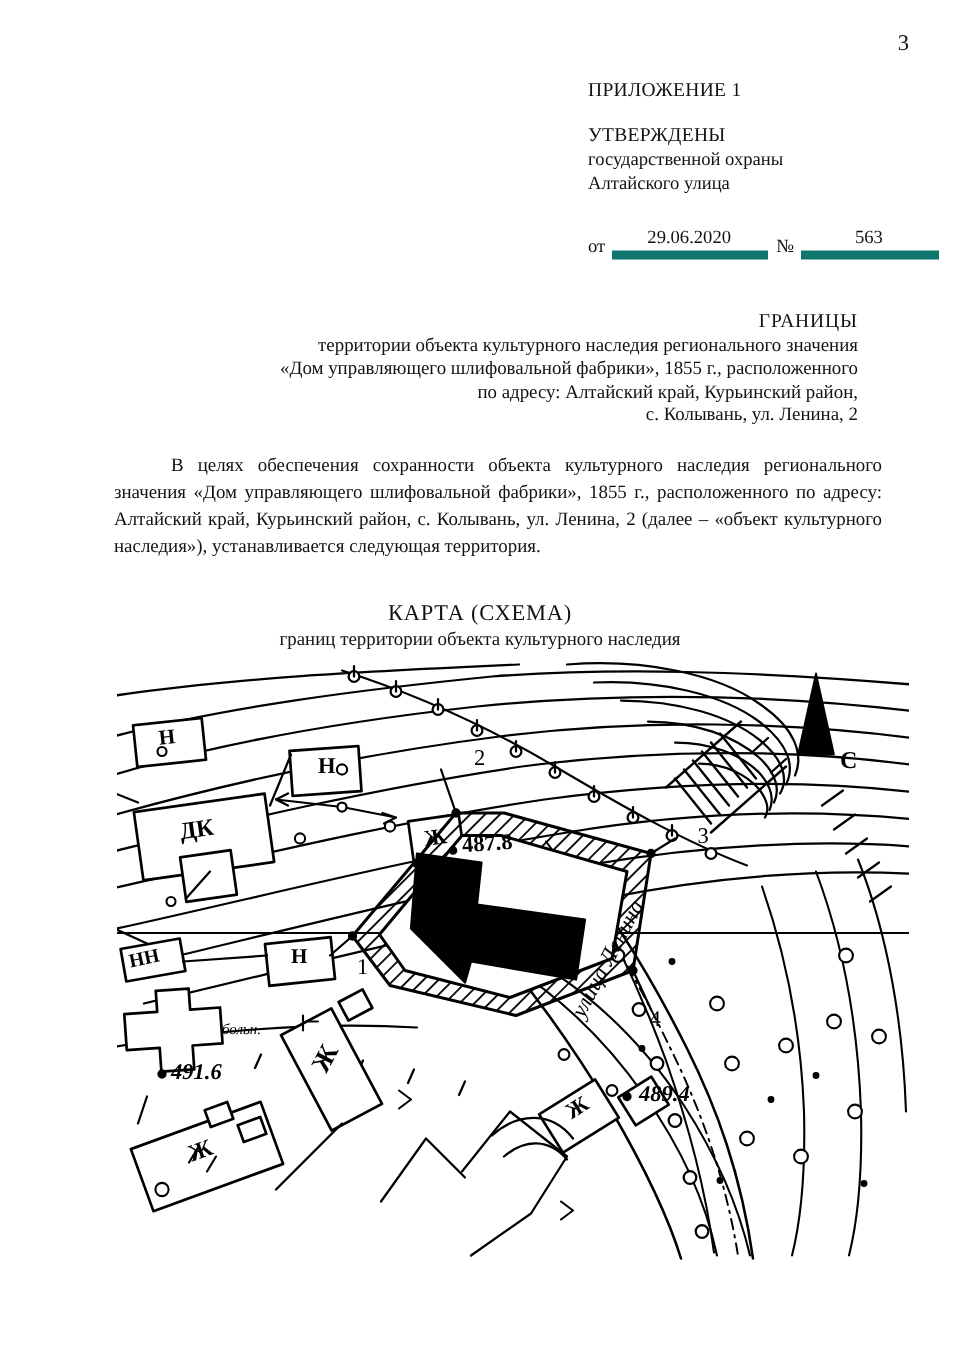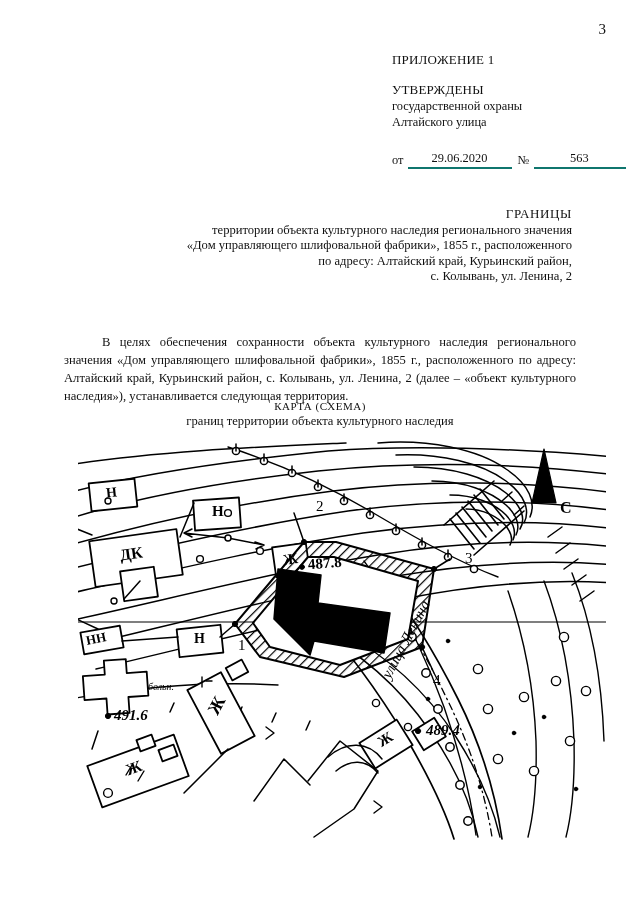--- a/index.html
+++ b/index.html
@@ -55,21 +55,21 @@
   }
   .approval-dateline {
     margin-top: 20px;
     display: flex;
     align-items: flex-end;
     white-space: nowrap;
     gap: 5px;
   }
   .dl-label { flex: 0 0 auto; }
   .dl-value {
-    border-bottom: 2px solid #0f766e;
+    border-bottom: 6px solid #0f766e;
     padding: 0 10px 0 8px;
     text-align: center;
   }
   .dl-value.date { min-width: 86px; }
   .dl-value.num  { min-width: 74px; }
 
   
   .doc-title-block {
     position: absolute;
     left: 68px;
@@ -81,43 +81,42 @@
   }
   .doc-title-main {
     font-size: 13px;
     letter-spacing: 0.6px;
     margin-bottom: 1px;
   }
 
   
   .body-paragraph {
     position: absolute;
-    left: 64px;
+    left: 76px;
     top: 302px;
     width: 512px;
     font-size: 12.6px;
     line-height: 1.42;
     text-align: justify;
     text-indent: 38px;
     hyphens: none;
-    margin-top: 32px;
   }
 
   
   .map-caption {
     position: absolute;
     left: 68px;
     top: 400px;
     width: 504px;
     text-align: center;
     font-size: 12.6px;
     line-height: 1.25;
   }
   .map-caption-main {
-    font-size: 11px;
+    font-size: 15px;
     letter-spacing: 0.5px;
   }
 
   
   .map-figure {
     position: absolute;
     left: 78px;
     top: 441px;
     width: 528px;
     height: 400px;

